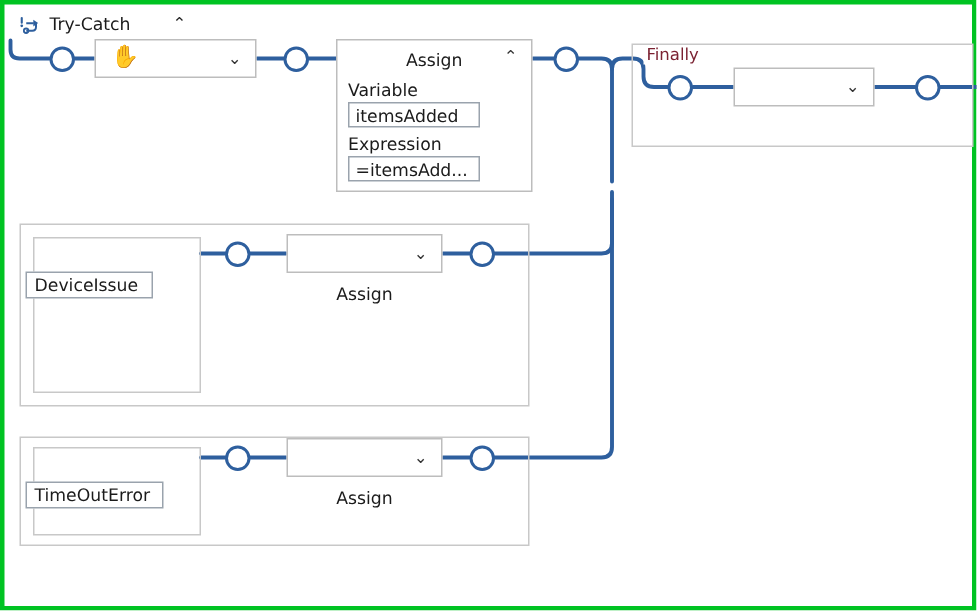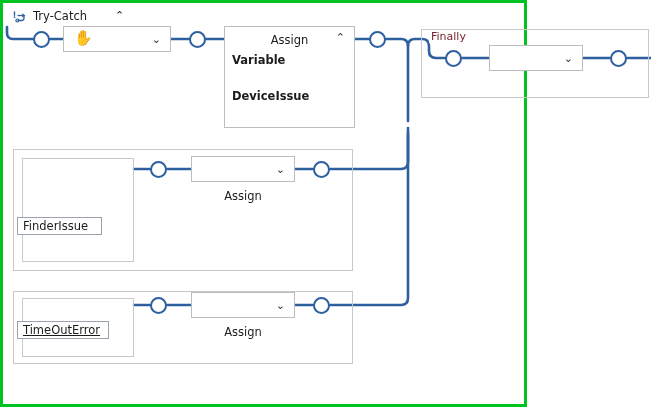--- a/index.html
+++ b/index.html
@@ -4,21 +4,21 @@
 <style>
   html,body{margin:0;padding:0;}
   body{
     width:651px;height:407px;
     background:#ffffff;
     font-family:"DejaVu Sans", sans-serif;
     overflow:hidden;
   }
   #canvas{
     position:relative;
-    width:527px;height:407px;
+    width:651px;height:407px;
     box-sizing:border-box;
     border:3px solid #00c322;
     background:#ffffff;
   }
   
   .abs{position:absolute;box-sizing:border-box;}
 
   
   .panel{
     position:absolute;box-sizing:border-box;
@@ -70,21 +70,21 @@
   }
   .assign-card .title{
     position:absolute;top:6px;left:0;right:0;
     text-align:center;font-size:11.5px;color:#1b1b1b;
   }
   .assign-card .caret{
     position:absolute;top:5px;right:9px;
     font-size:11px;color:#333;line-height:1;
   }
   .fieldlabel{
-    position:absolute;font-size:11.5px;color:#1b1b1b;white-space:nowrap;font-weight:bold;
+    position:absolute;font-size:11.5px;color:#1b1b1b;white-space:nowrap;
   }
   .fieldbox{
     position:absolute;box-sizing:border-box;
     border:1px solid #9aa3ad;background:#ffffff;
     font-size:11.5px;color:#1b1b1b;
     padding:0 4px;display:flex;align-items:center;
     white-space:nowrap;overflow:hidden;
   }
 
   
@@ -172,50 +172,52 @@
     <span class="chev">⌄</span>
   </div>
 
   <div class="dot" style="left:30px;top:27.5px;"></div>
   <div class="dot" style="left:186px;top:27.5px;"></div>
 
   <div class="assign-card" style="left:221px;top:23px;width:131px;height:102px;">
     <div class="title">Assign</div>
     <div class="caret">⌃</div>
     <div class="fieldlabel" style="left:7px;top:26px;">Variable</div>
-    <div class="fieldlabel" style="left:7px;top:62px;">DeviceIssue</div>
+    <div class="fieldbox" style="left:7px;top:41px;width:88px;height:17px;">itemsAdded</div>
+    <div class="fieldlabel" style="left:7px;top:62px;">Expression</div>
+    <div class="fieldbox" style="left:7px;top:77px;width:88px;height:17px;">=itemsAdd...</div>
   </div>
 
   <div class="dot" style="left:366px;top:27.5px;"></div>
 
   <div class="panel" style="left:418px;top:26px;width:228px;height:69px;"></div>
   <div class="finally-label" style="left:426px;top:27px;">Finally</div>
 
   <div class="dot" style="left:442px;top:46.5px;"></div>
 
   <div class="combo" style="left:486px;top:42px;width:94px;height:26px;">
     <span class="chev">⌄</span>
   </div>
 
   <div class="dot" style="left:607px;top:46.5px;"></div>
 
   <div class="panel" style="left:10px;top:146px;width:340px;height:122px;"></div>
   <div class="panel" style="left:19px;top:155px;width:112px;height:104px;"></div>
-  <div class="chip" style="left:14px;top:214px;width:85px;height:18px;">FinderIssue</div>
+  <div class="chip" style="left:14px;top:178px;width:85px;height:18px;">DeviceIssue</div>
 
   <div class="dot" style="left:147px;top:157.5px;"></div>
   <div class="combo" style="left:188px;top:153px;width:104px;height:26px;">
     <span class="chev">⌄</span>
   </div>
   <div class="caption" style="left:188px;top:186px;width:104px;">Assign</div>
   <div class="dot" style="left:310px;top:157.5px;"></div>
 
   <div class="panel" style="left:10px;top:288px;width:340px;height:73px;"></div>
   <div class="panel" style="left:19px;top:295px;width:112px;height:59px;"></div>
-  <div class="chip" style="left:14px;top:318px;width:92px;height:18px;text-decoration:underline;">TimeOutError</div>
+  <div class="chip" style="left:14px;top:318px;width:92px;height:18px;">TimeOutError</div>
 
   <div class="dot" style="left:147px;top:293.5px;"></div>
   <div class="combo" style="left:188px;top:289px;width:104px;height:26px;">
     <span class="chev">⌄</span>
   </div>
   <div class="caption" style="left:188px;top:322px;width:104px;">Assign</div>
   <div class="dot" style="left:310px;top:293.5px;"></div>
 
 </div>
 

